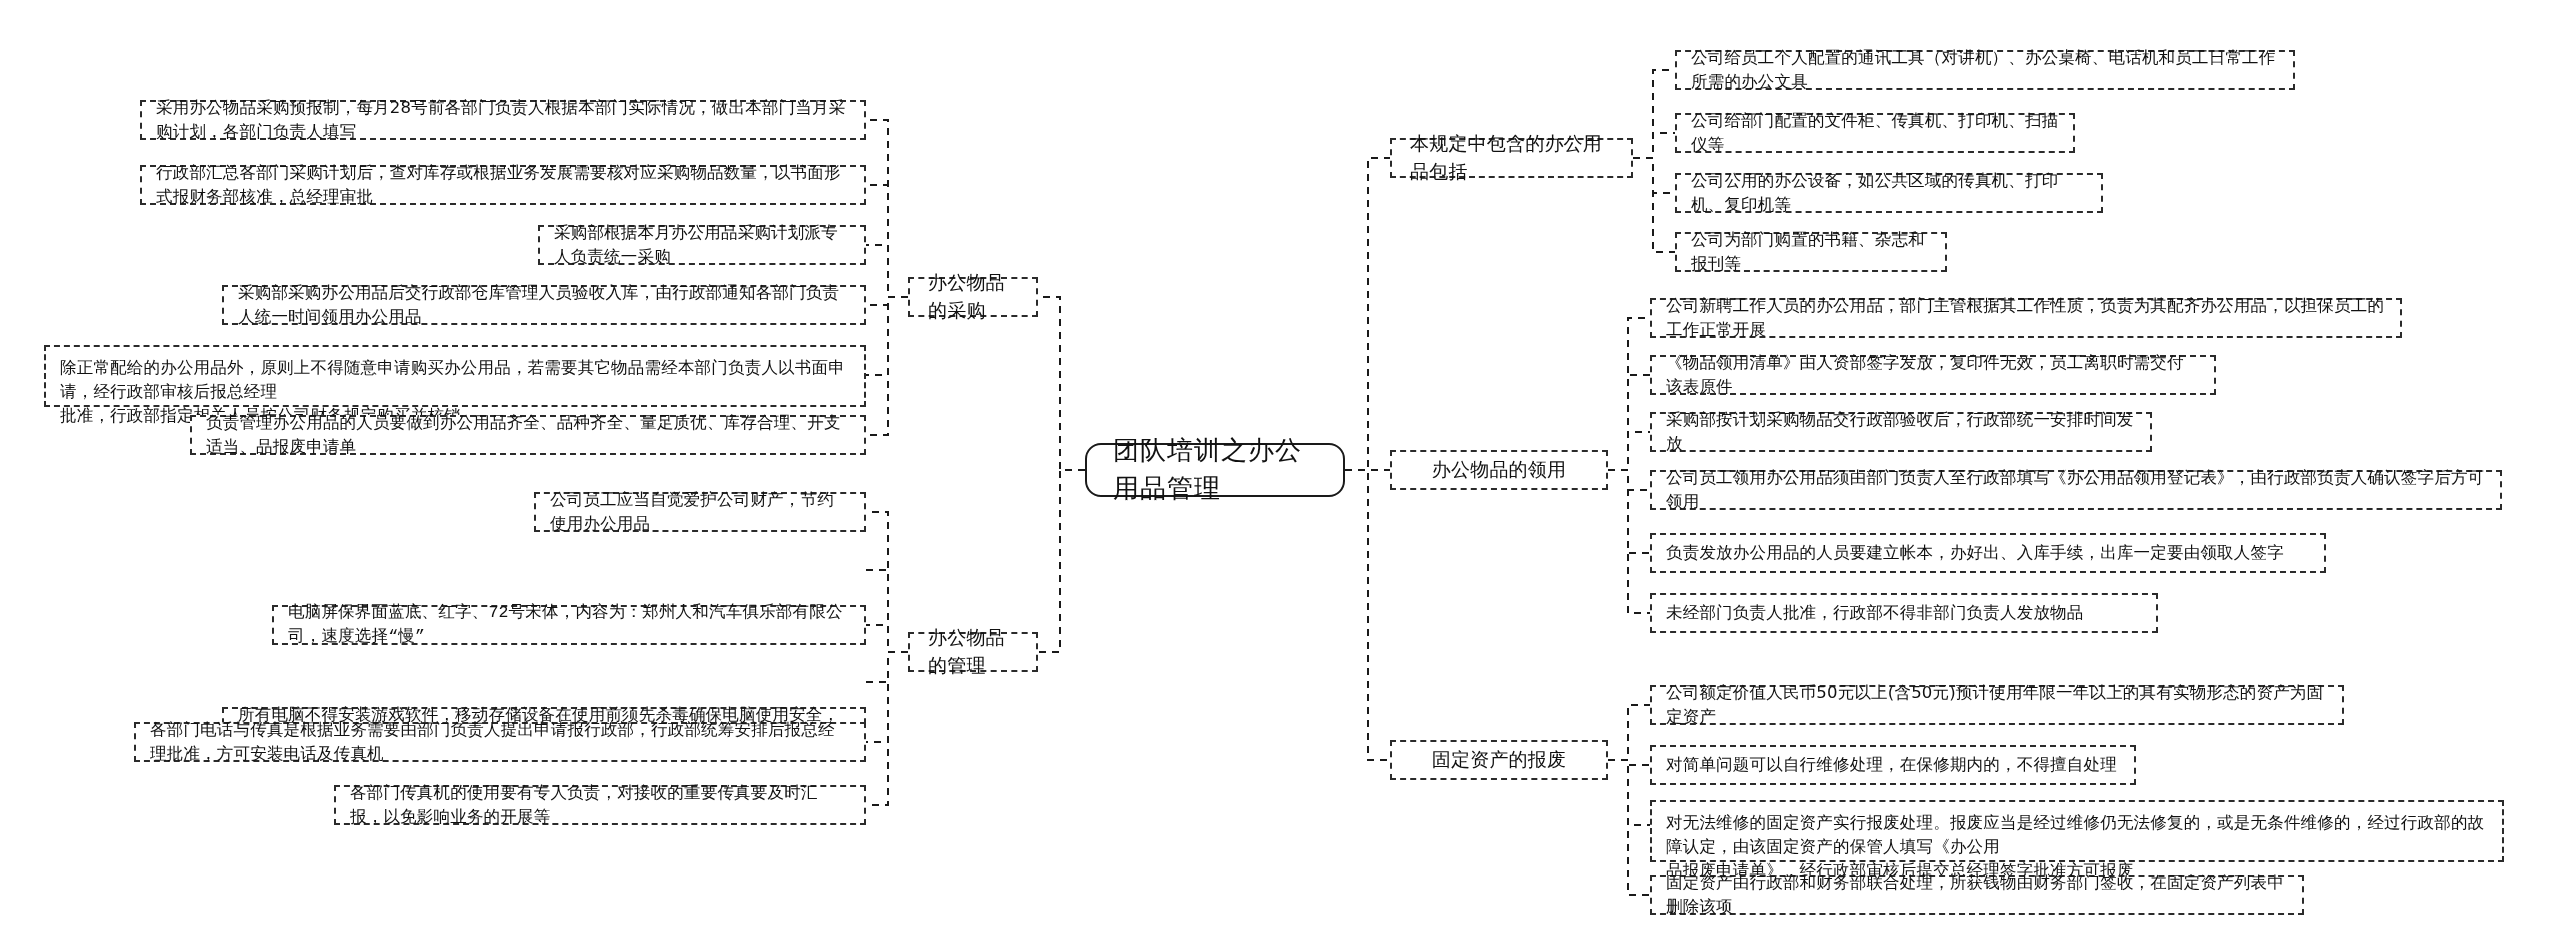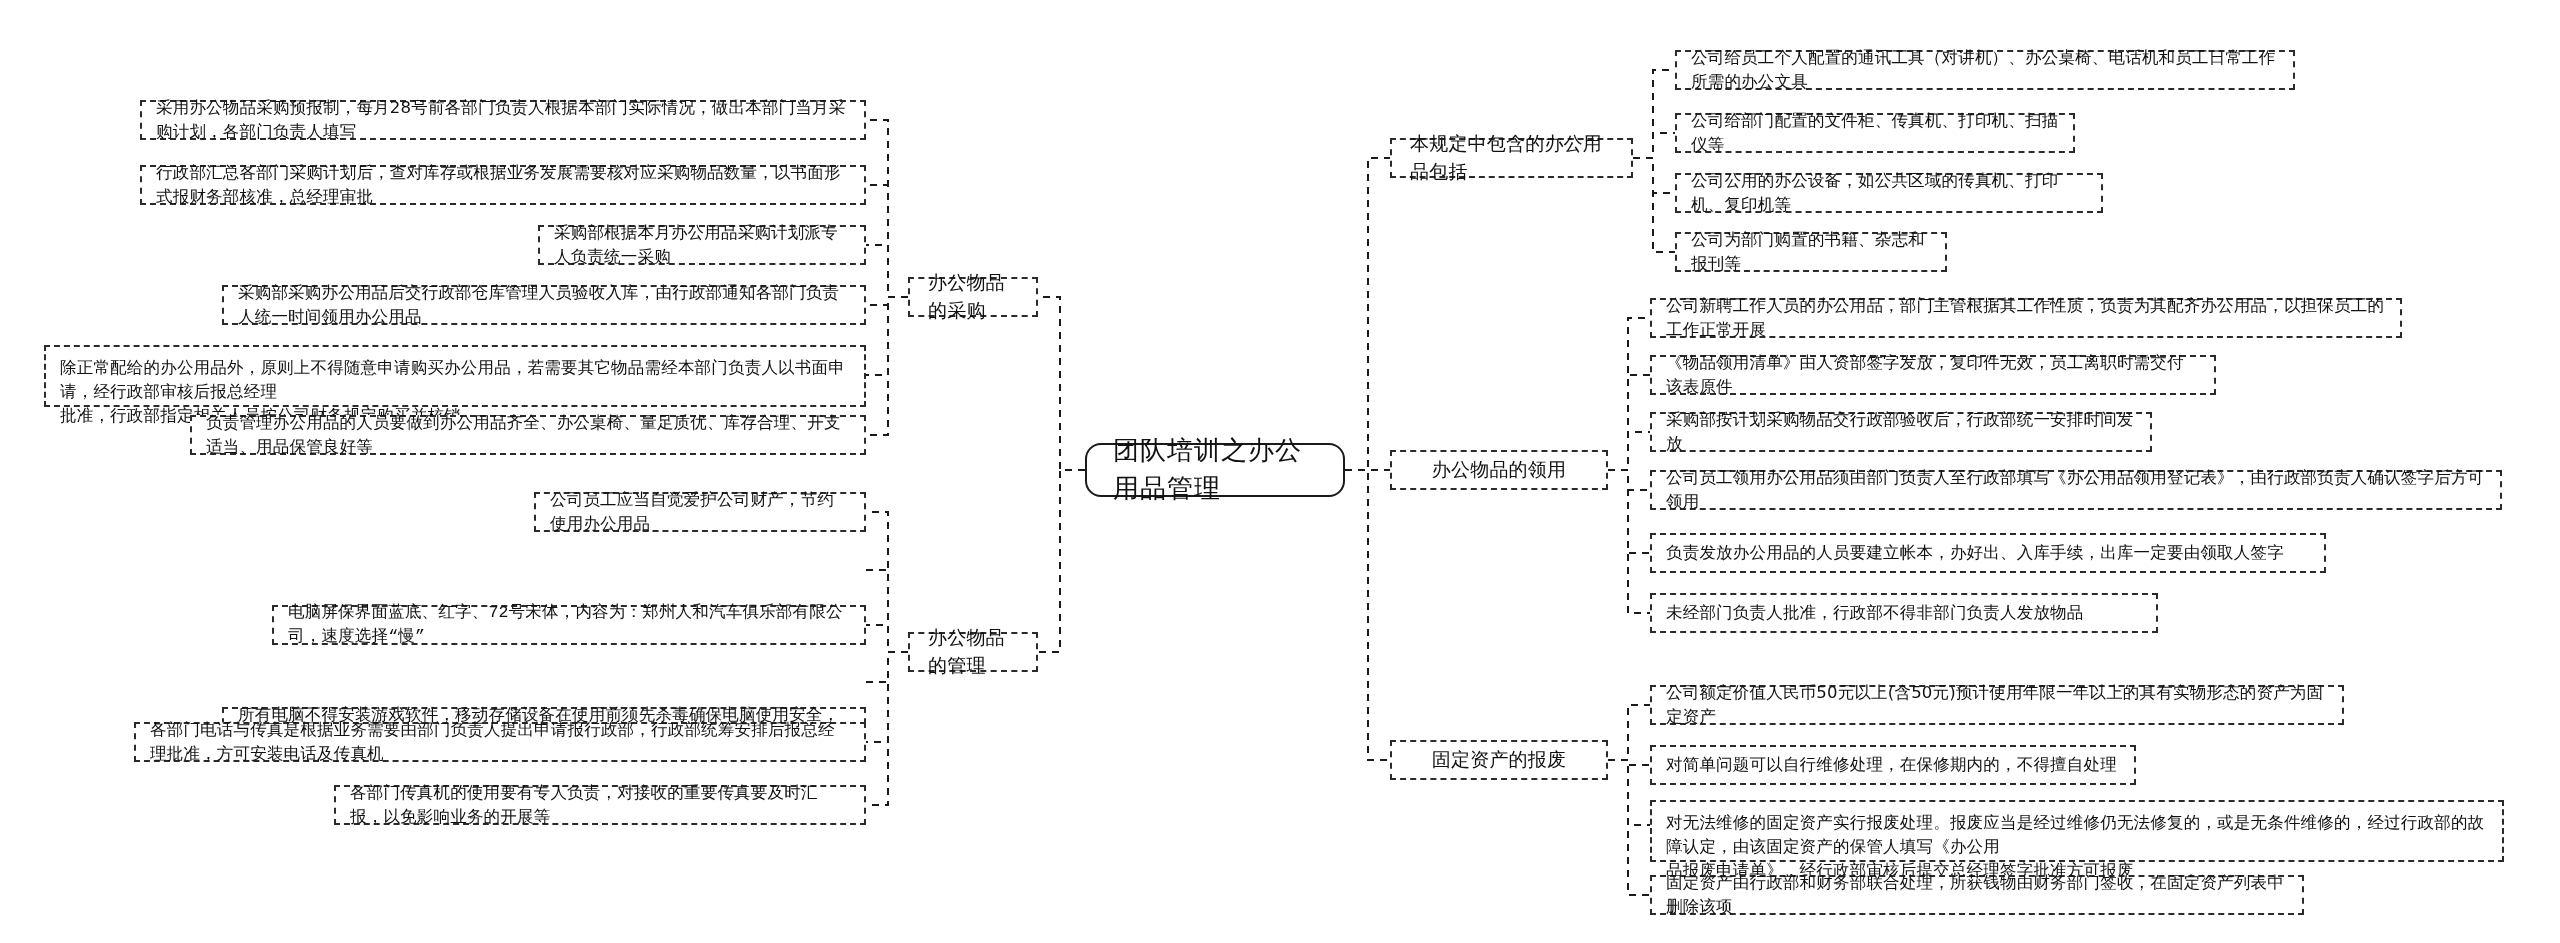--- a/index.html
+++ b/index.html
@@ -123,21 +123,21 @@
     <span>采购部根据本月办公用品采购计划派专人负责统一采购</span>
   </div>
   <div class="node leaf" style="left:222px;top:285px;width:644px;height:40px;">
     <span>采购部采购办公用品后交行政部仓库管理人员验收入库，由行政部通知各部门负责人统一时间领用办公用品</span>
   </div>
   <div class="node leaf multiline" style="left:44px;top:345px;width:822px;height:62px;">
     <span>除正常配给的办公用品外，原则上不得随意申请购买办公用品，若需要其它物品需经本部门负责人以书面申请，经行政部审核后报总经理
 批准，行政部指定相关人员按公司财务规定购买并核销</span>
   </div>
   <div class="node leaf" style="left:190px;top:415px;width:676px;height:40px;">
-    <span>负责管理办公用品的人员要做到办公用品齐全、办公桌椅、量足质优、库存合理、开支适当、用品保管良好等</span>
+    <span>负责管理办公用品的人员要做到办公用品齐全、品种齐全、量足质优、库存合理、开支适当、品报废申请单</span>
   </div>
 
   <div class="node leaf" style="left:534px;top:492px;width:332px;height:40px;">
     <span>公司员工应当自觉爱护公司财产，节约使用办公用品</span>
   </div>
   <div class="node leaf" style="left:272px;top:605px;width:594px;height:40px;font-family:Liberation Mono, monospace;">
     <span>电脑屏保界面蓝底、红字、72号宋体，内容为：郑州人和汽车俱乐部有限公司，速度选择“慢”</span>
   </div>
   <div class="node leaf" style="left:222px;top:662px;width:644px;height:40px;margin-top:45px;">
     <span>所有电脑不得安装游戏软件，移动存储设备在使用前须先杀毒确保电脑使用安全，使用人长时间离开应关机</span>

